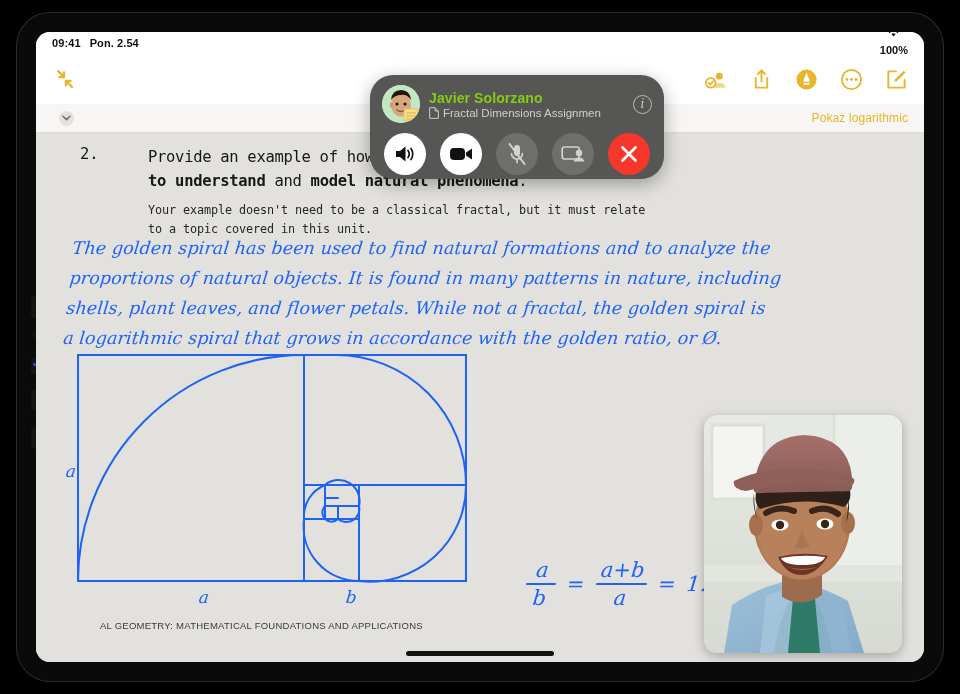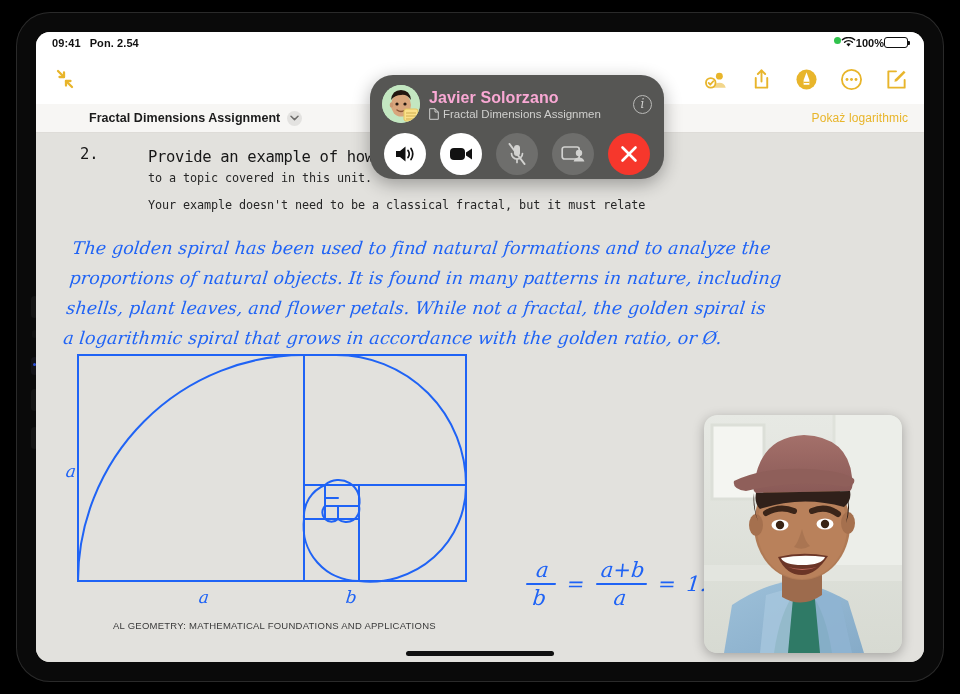--- a/index.html
+++ b/index.html
@@ -39,21 +39,21 @@
     background:#e2e1dd;
   }
 
   
   .statusbar {
     position:relative; height:22px; background:#ffffff;
     display:flex; align-items:center; padding:0 16px;
     font-size:11px; font-weight:bold; color:#111;
   }
   .sb-left { display:flex; gap:9px; align-items:center; letter-spacing:.1px; }
-  .sb-right { margin-left:auto; display:flex; gap:0; align-items:flex-start; }
+  .sb-right { margin-left:auto; display:flex; gap:6px; align-items:center;flex-direction:column; }
   .dot-green { width:7px; height:7px; border-radius:50%; background:#30c24c; }
   .wifi-glyph { display:block; }
   .batt {
     position:relative; width:24px; height:11px; border:1.3px solid #111;
     border-radius:3px; padding:1.2px;
   }
   .batt .fill { height:100%; background:#111; border-radius:1.2px; }
   .batt::after {
     content:""; position:absolute; right:-3px; top:3.3px;
     width:1.8px; height:4px; background:#111; border-radius:0 1px 1px 0;
@@ -135,21 +135,21 @@
     font-family:"DejaVu Serif", serif; font-style:italic;
     color:#1f63f5; font-size:21px; transform:skewX(-6deg);
   }
   .frac { display:flex; flex-direction:column; align-items:center; }
   .frac .num { padding:0 4px 1px; }
   .frac .bar { height:2.2px; background:#1f63f5; width:100%; min-width:30px; border-radius:2px;}
   .frac .den { padding:1px 4px 0; }
 
   
   .footer {
-    position:absolute; left:77px; bottom:31px;
+    position:absolute; left:64px; bottom:31px;
     font-size:9.5px; color:#3a3a3a; letter-spacing:.25px;
     white-space:nowrap;
   }
 
   
   .pip {
     position:absolute; right:22px; bottom:9px;
     width:198px; height:238px; border-radius:13px; overflow:hidden;
     box-shadow:0 3px 12px rgba(0,0,0,.28);
     background:#d8d9d4;
@@ -170,21 +170,21 @@
     padding:10px 12px 0 12px;
     z-index:40;
   }
   .ft-head { display:flex; align-items:center; gap:9px; }
   .ft-avatar {
     width:38px; height:38px; border-radius:50%; overflow:hidden; flex:none;
     background:#bfe6bf; position:relative;
   }
   .ft-names { min-width:0; flex:1; overflow:hidden; }
   .ft-name {
-    font-size:16px; color:#f9a8d4; font-weight:600; white-space:nowrap;
+    font-size:14px; color:#84cc16; font-weight:600; white-space:nowrap;
     letter-spacing:.1px;
   }
   .ft-sub {
     font-size:11.5px; color:#cfcfcd; white-space:nowrap; overflow:hidden;
     display:flex; align-items:center; gap:4px; margin-top:1px;
   }
   .ft-info {
     width:19px; height:19px; border-radius:50%; border:1.4px solid #b9b9b7;
     color:#cfcfcd; font-size:12px; font-style:italic; font-family:"DejaVu Serif",serif;
     display:flex; align-items:center; justify-content:center; flex:none;
@@ -267,38 +267,38 @@
           <circle cx="16.7" cy="12" r="1.5" fill="#e8b52b"></circle>
         </svg>
         <svg class="tb-icon" viewBox="0 0 24 24">
           <path d="M20.5 12.5 L20.5 20.5 L3.5 20.5 L3.5 3.5 L11.5 3.5" stroke="#e8b52b" stroke-width="2" fill="none" stroke-linecap="round" stroke-linejoin="round"></path>
           <path d="M19.6 2.9 L21.4 4.7 L12.4 13.7 L9.8 14.4 L10.5 11.8 Z" fill="#e8b52b"></path>
         </svg>
       </div>
     </div>
 
     <div class="titlebar">
-      <span class="doc-title">Fractal Dimensions Assignment</span>
       <span class="chev-circle">
         <svg width="9" height="6" viewBox="0 0 9 6">
             <path d="M1 1.3 L4.5 4.6 L8 1.3" stroke="#6e6d6b" stroke-width="1.5" fill="none" stroke-linecap="round" stroke-linejoin="round"></path>
           </svg>
       </span>
       <span class="thumbs-link">Pokaż logarithmic</span>
     </div>
 
     <div class="paper">
 
       <div class="q-block">
         <div class="q-row">
           <div class="q-num">2.</div>
           <div>
             <div class="q-main"><span>Provide an example of how mathematics can be </span><b>used</b></div>
+            <div class="q-main"><b>to understand</b><span> and </span><b>model natural phenomena</b><span>.</span></div>
+            <div class="q-sub">Your example doesn't need to be a classical fractal, but it must relate</div>
             <div class="q-sub" style="margin-top:0">to a topic covered in this unit.</div>
-            <div class="q-sub">Your example doesn't need to be a classical fractal, but it must relate</div>
           </div>
         </div>
       </div>
 
       <div class="hand">
         <span>The golden spiral has been used to find natural formations and to analyze the</span>
         <span>proportions of natural objects. It is found in many patterns in nature, including</span>
         <span>shells, plant leaves, and flower petals. While not a fractal, the golden spiral is</span>
         <span>a logarithmic spiral that grows in accordance with the golden ratio, or Ø.</span>
       </div>

